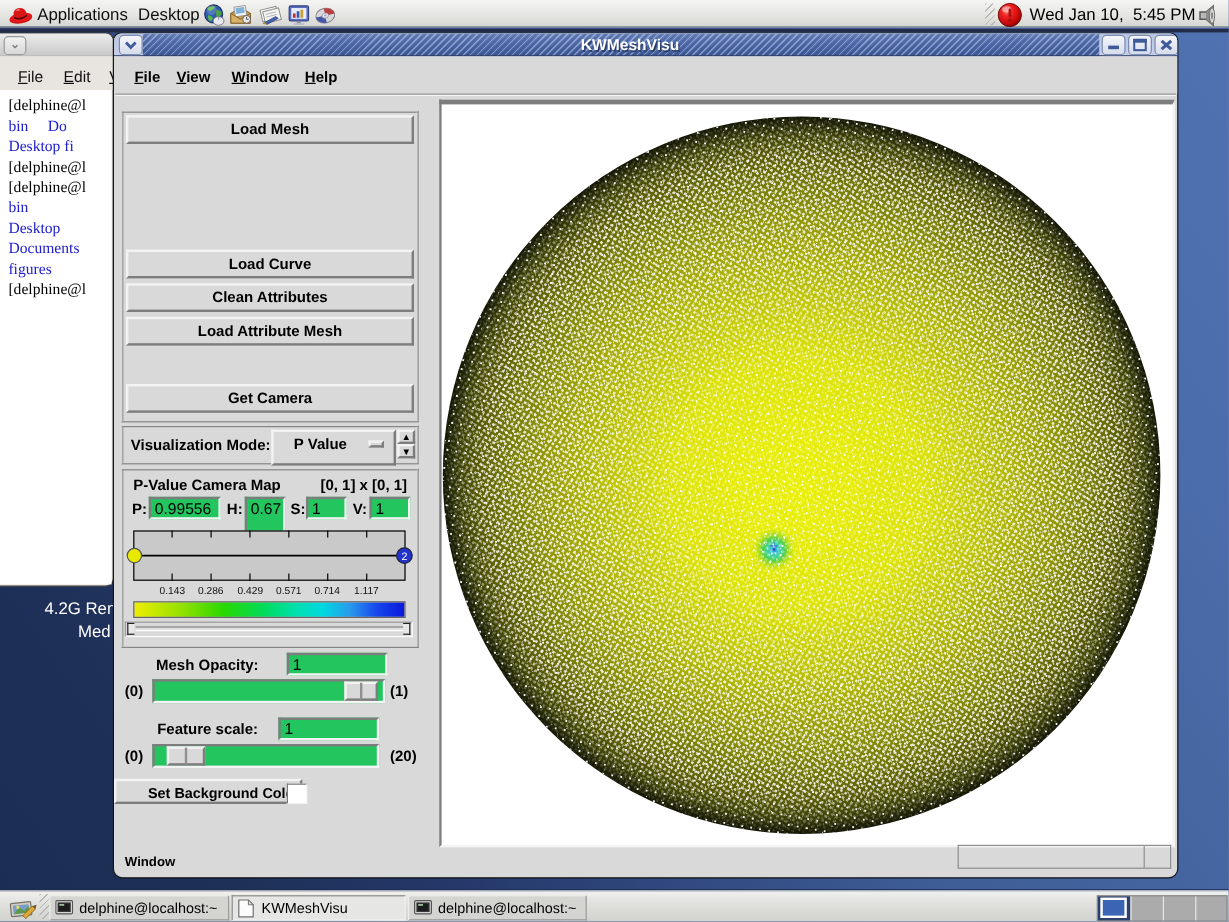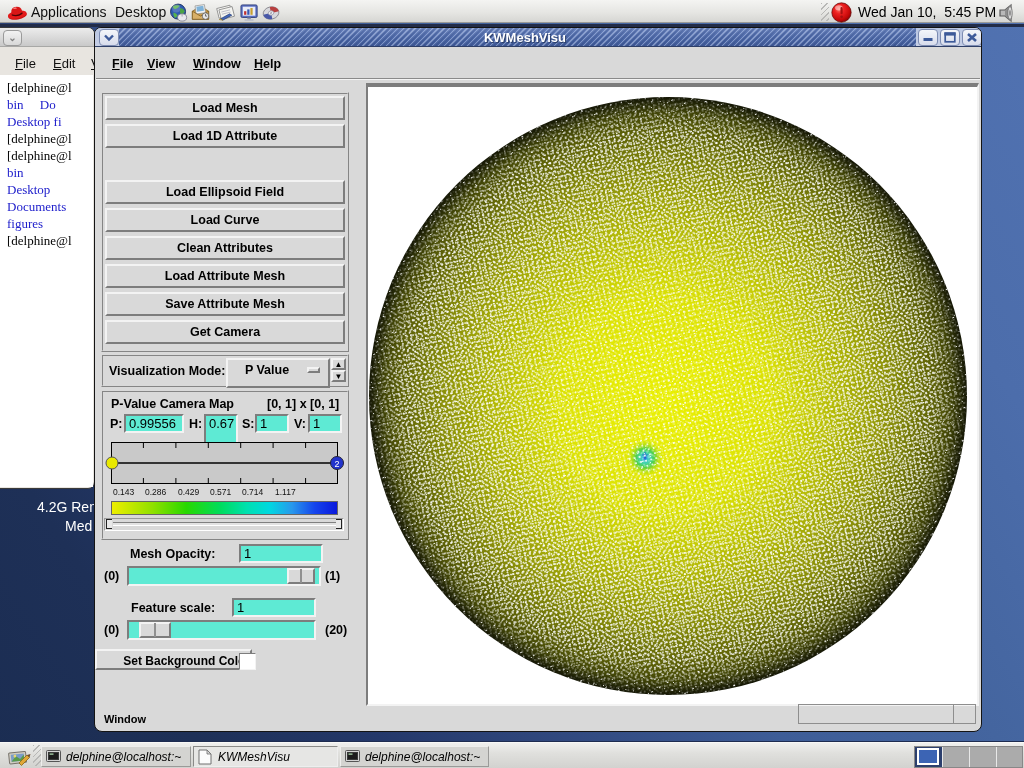--- a/index.html
+++ b/index.html
@@ -44,38 +44,38 @@
 #app .mbtn{position:absolute;left:4px;top:1px;width:20px;height:17px;background:linear-gradient(#f4f6fa,#d7dcec);
  border:1px solid #7d8cb2;border-radius:4px;}
 #app .wbtn{position:absolute;top:1px;width:20px;height:17px;background:linear-gradient(#f4f6fa,#d7dcec);
  border:1px solid #7d8cb2;border-radius:4px;}
 #app .menubar{position:absolute;left:0;top:19px;right:0;height:31px;background:#d9d9d9;}
 #app .menubar span{position:absolute;top:10px;font-size:12.5px;font-weight:bold;color:#000;}
 #app .menubar u{text-decoration:underline;}
 #app .groove{position:absolute;left:1px;right:1px;top:50px;height:2px;border-top:1px solid #8a8a8a;border-bottom:1px solid #f4f4f4;}
 
 .raised{background:#d9d9d9;border-top:2px solid #f3f3f3;border-left:2px solid #f3f3f3;border-bottom:2px solid #7d7d7d;border-right:2px solid #7d7d7d;}
-.sunken{background:#5eead4;border-top:2px solid #7d7d7d;border-left:2px solid #7d7d7d;border-bottom:2px solid #f3f3f3;border-right:2px solid #f3f3f3;}
+.sunken{background:#22c55e;border-top:2px solid #7d7d7d;border-left:2px solid #7d7d7d;border-bottom:2px solid #f3f3f3;border-right:2px solid #f3f3f3;}
 .ridge{border:2px ridge #d9d9d9;}
 .tkbtn{position:absolute;font-size:12.5px;font-weight:bold;color:#000;text-align:center;}
 .tklbl{position:absolute;font-size:12.5px;font-weight:bold;color:#000;white-space:nowrap;}
 .entry{position:absolute;font-size:13px;color:#000;padding-left:3px;line-height:15px;}
 
 #render{position:absolute;left:271px;top:55px;width:613px;height:623px;
  border-top:4px solid #7d7d7d;border-left:2px solid #7d7d7d;border-bottom:2px solid #f3f3f3;border-right:2px solid #f3f3f3;background:#fff;}
 
 #status{position:absolute;left:0px;right:0px;bottom:0px;height:26px;}
 #status .wtxt{position:absolute;left:9px;top:8px;font-size:11px;font-weight:bold;}
 #status .box1{position:absolute;left:703px;top:-1px;width:156px;height:20px;border:1px solid #8e8e8e;}
 #status .box2{position:absolute;left:859px;top:-1px;width:22px;height:20px;border:1px solid #8e8e8e;border-left:none;}
 
 #taskbar{position:absolute;left:0;top:742px;width:1024px;height:26px;
  background:linear-gradient(#f0f0ee,#e0e0dd 40%,#d2d2cf);border-top:1px solid #f8f8f6;}
 .tbtn{position:absolute;top:3px;height:21px;background:#d4d4d1;border:1px solid #9a9a98;
- border-top-color:#eeeeec;border-left-color:#eeeeec;font-size:12px;color:#000;font-style:italic;}
+ border-top-color:#eeeeec;border-left-color:#eeeeec;font-size:12px;color:#000;}
 .tbtn .lab{position:absolute;left:24px;top:3px;white-space:nowrap;}
 #pager{position:absolute;left:914px;top:3px;width:109px;height:22px;background:#ababab;border:1px solid #888;}
 #pager .c1{position:absolute;left:0;top:0;width:27px;height:20px;background:#2c3f6d;}
 #pager .win{position:absolute;left:2px;top:1px;width:22px;height:17px;background:#3c64b4;border:2px solid #fff;}
 #pager .sep{position:absolute;top:0;width:1px;height:20px;background:#e8e8e8;}
 </style></head><body>
 <div id="desk"></div>
 <div id="lbl42">4.2G Rem<br><span class="m">Med</span></div>
 
 <div id="term">
@@ -125,26 +125,23 @@
   <div class="menubar">
     <span style="left:17px;"><u>F</u>ile</span>
     <span style="left:52px;"><u>V</u>iew</span>
     <span style="left:98px;"><u>W</u>indow</span>
     <span style="left:159px;"><u>H</u>elp</span>
   </div>
   <div class="groove"></div>
 
   <div class="abs ridge" id="btnframe" style="left:6px;top:64px;width:248px;height:260px;"></div>
   <div class="tkbtn raised" style="left:10px;top:68px;width:240px;height:24px;line-height:20px;">Load Mesh</div>
-  <div class="tkbtn raised" style="left:10px;top:96px;width:240px;height:24px;line-height:20px;">Load 1D Attribute</div>
-  <div class="tkbtn raised" style="left:10px;top:152px;width:240px;height:24px;line-height:20px;">Load Ellipsoid Field</div>
   <div class="tkbtn raised" style="left:10px;top:208px;width:240px;height:24px;line-height:20px;">Clean Attributes</div>
   <div class="tkbtn raised" style="left:10px;top:180px;width:240px;height:24px;line-height:20px;">Load Curve</div>
   <div class="tkbtn raised" style="left:10px;top:236px;width:240px;height:24px;line-height:20px;">Load Attribute Mesh</div>
-  <div class="tkbtn raised" style="left:10px;top:264px;width:240px;height:24px;line-height:20px;">Save Attribute Mesh</div>
   <div class="tkbtn raised" style="left:10px;top:292px;width:240px;height:24px;line-height:20px;">Get Camera</div>
 
   <div class="abs ridge" style="left:6px;top:326px;width:248px;height:33px;"></div>
   <div class="tklbl" style="left:14px;top:336px;">Visualization Mode:</div>
   <div class="tkbtn raised" style="left:131px;top:330px;width:104px;height:30px;line-height:20px;padding-right:22px;">P Value</div>
   <div class="abs raised" style="left:212px;top:339px;width:13px;height:6px;"></div>
   <div class="abs raised" style="left:236px;top:330px;width:15px;height:12px;font-size:8px;text-align:center;line-height:9px;">▲</div>
   <div class="abs raised" style="left:236px;top:342px;width:15px;height:12px;font-size:8px;text-align:center;line-height:9px;">▼</div>
 
   <div class="abs ridge" style="left:6px;top:362px;width:248px;height:150px;"></div>
@@ -173,21 +170,21 @@
         <line x1="97.3" y1="36" x2="97.3" y2="42"></line>
         <line x1="129.7" y1="36" x2="129.7" y2="42"></line>
         <line x1="162.1" y1="36" x2="162.1" y2="42"></line>
         <line x1="194.6" y1="36" x2="194.6" y2="42"></line>
       <line x1="0" y1="21" x2="227" y2="21" stroke-width="1.6"></line>
     </g>
     <circle cx="8" cy="23" r="6" fill="#e9e900" stroke="#555" stroke-width="1"></circle>
     <circle cx="233" cy="23" r="6.5" fill="#2233cc" stroke="#223" stroke-width="1"></circle>
     <text x="233" y="26.5" font-size="9" fill="#fff" text-anchor="middle" font-family="Liberation Sans">2</text>
   </svg>
-  <div class="abs" style="left:0;top:459px;width:227px;height:10px;font-size:8.5px;color:#111;">
+  <div class="abs" style="left:20px;top:459px;width:227px;height:10px;font-size:8.5px;color:#111;">
     <span class="abs" style="left:18px;">0.143</span>
       <span class="abs" style="left:50px;">0.286</span>
       <span class="abs" style="left:83px;">0.429</span>
       <span class="abs" style="left:115px;">0.571</span>
       <span class="abs" style="left:147px;">0.714</span>
       <span class="abs" style="left:180px;">1.117</span>
   </div>
   <div class="abs" style="left:16px;top:473px;width:227px;height:14px;border:1px solid #666;
    background:linear-gradient(90deg,#eeee00 0%,#90e000 18%,#28d800 33%,#00dc5c 48%,#00e0b0 60%,#00d8e0 70%,#2898ec 80%,#1545ec 90%,#0a18dc 100%);"></div>
   <div class="abs" style="left:9px;top:490px;width:240px;height:13px;background:#d9d9d9;border:1px solid #9a9a9a;border-bottom-color:#fff;border-right-color:#fff;">

